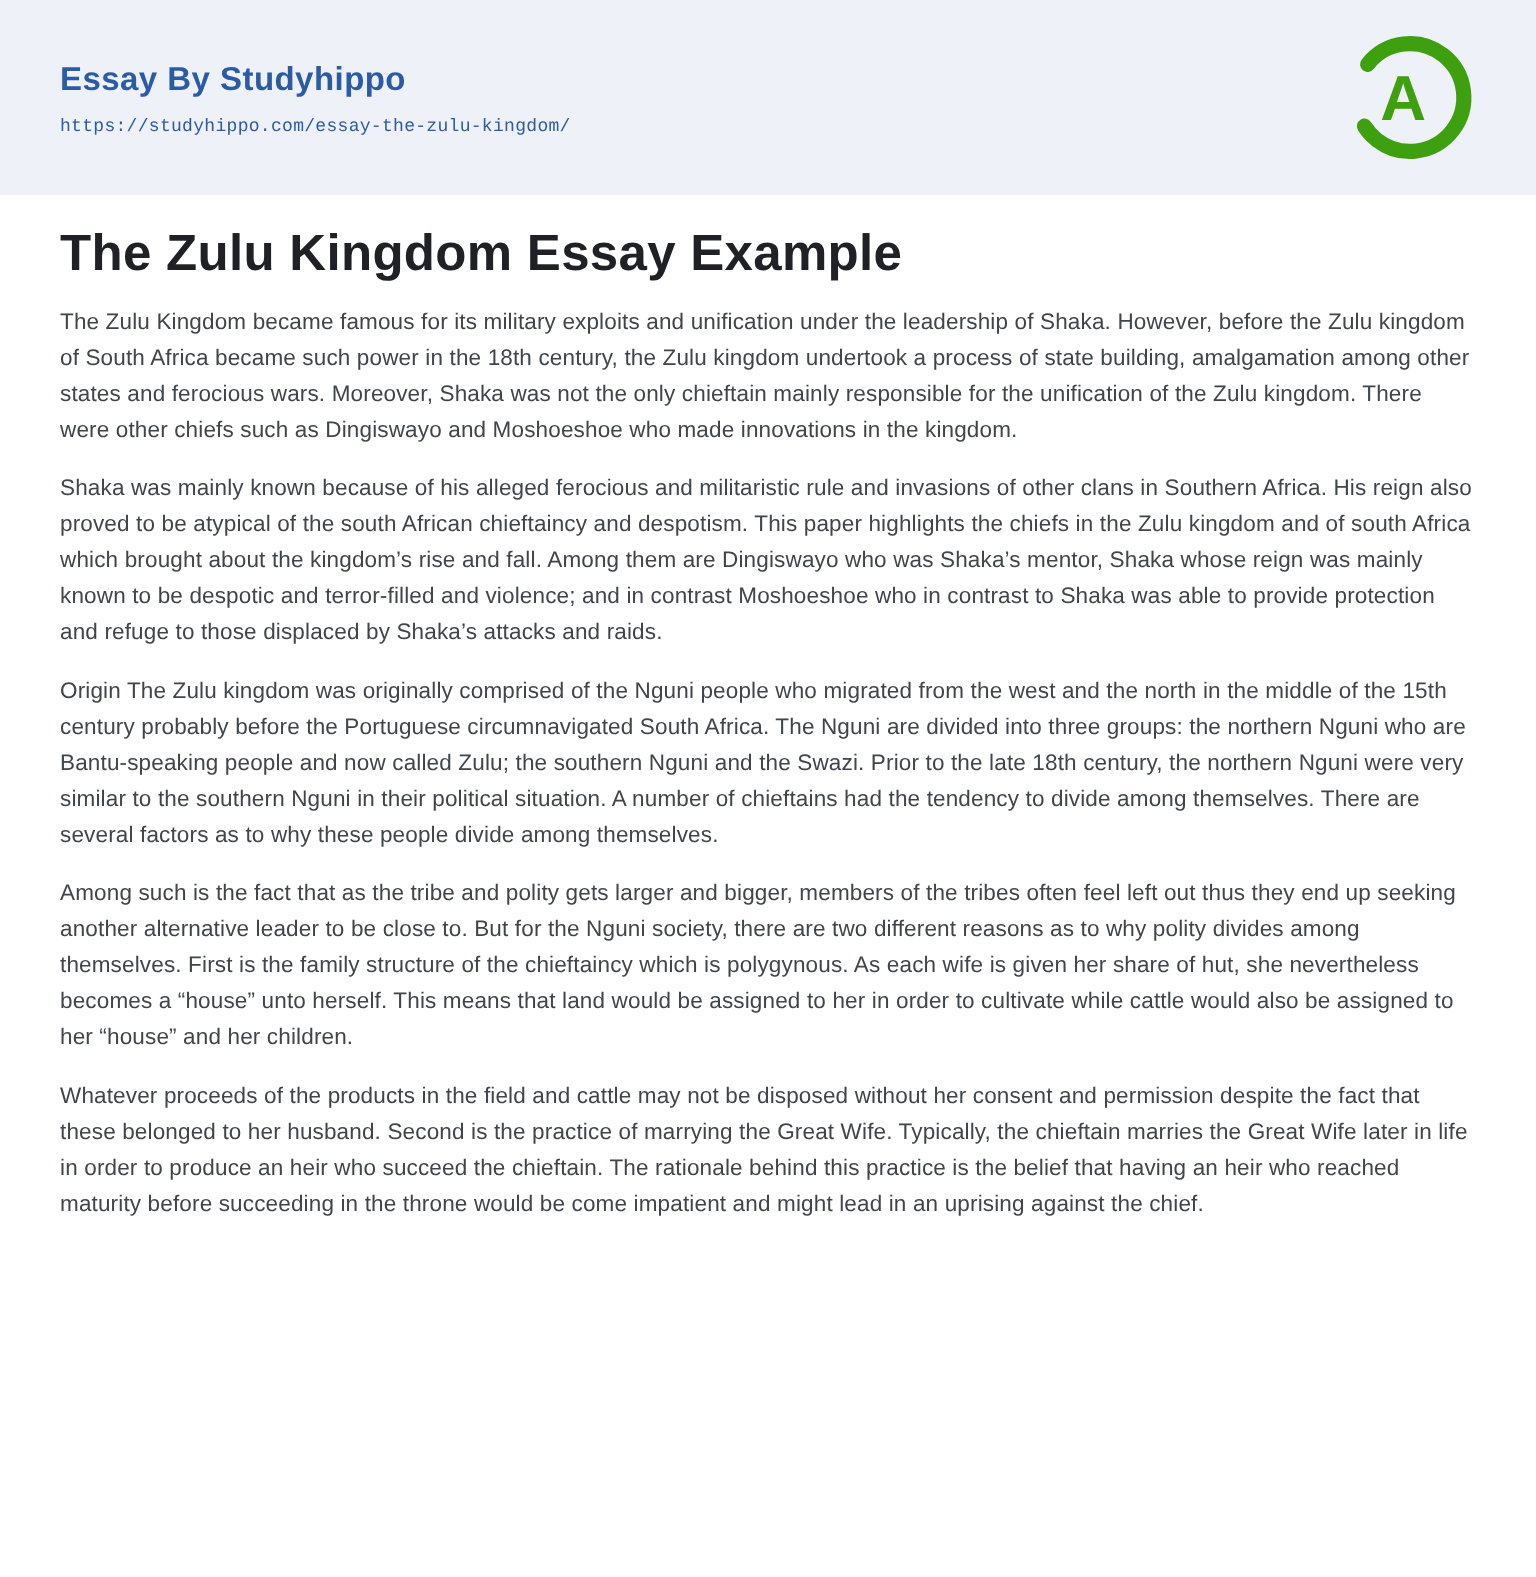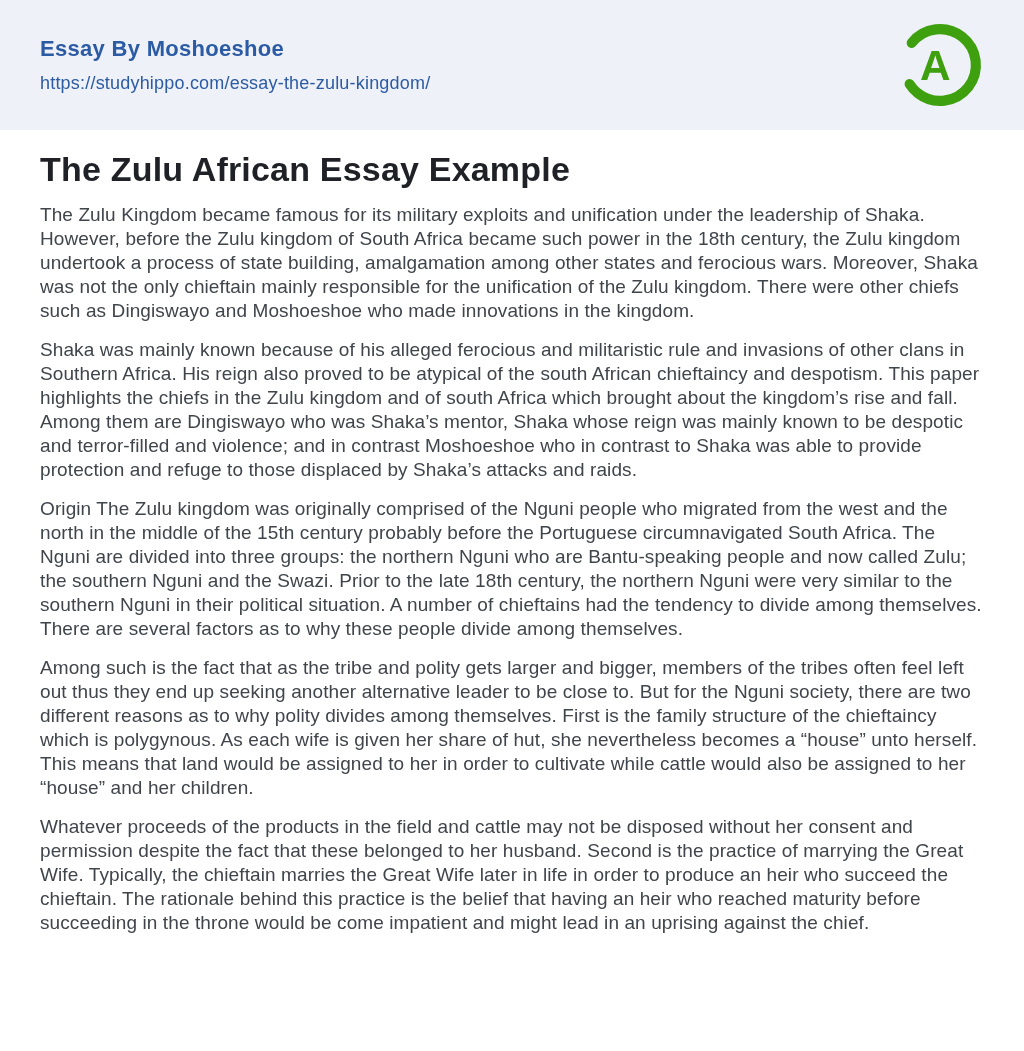--- a/index.html
+++ b/index.html
@@ -30,67 +30,68 @@
     color: #2c5ba6;
     font-size: 22px;
     font-weight: 700;
     letter-spacing: 0.3px;
     text-decoration: none;
     cursor: pointer;
   }
   .page-url {
     margin-top: 11px;
     color: #2c5ba6;
-    font-size: 18px;
+    font-size: 12px;
     font-weight: 400;
     letter-spacing: 0.2px;
     text-decoration: none;
     cursor: pointer;
+    font-family: Liberation Mono, monospace;
   }
   .logo { width: 92px; height: 94px; display: block; cursor: pointer; }
 
   
   .content {
     padding: 20px 40px 0 40px;
   }
   .article-title {
     margin: 0 0 14px 0;
     font-size: 34px;
     font-weight: 800;
     color: #1f2126;
     letter-spacing: 0.2px;
   }
   .article p {
     margin: 0 0 15px 0;
     max-width: 946px;
-    font-size: 19px;
+    font-size: 15px;
     line-height: 24px;
     color: #40454c;
     letter-spacing: 0.1px;
   }
 </style>
 </head>
 <body>
 
 <div class="page">
 
   <div class="header">
     <div class="header-left">
-      <a class="brand">Essay By Moshoeshoe</a>
+      <a class="brand">Essay By Studyhippo</a>
       <a class="page-url">https://studyhippo.com/essay-the-zulu-kingdom/</a>
     </div>
 
     <svg class="logo" viewBox="0 0 100 100" aria-hidden="true">
       <circle cx="50" cy="50" r="39" fill="none" stroke="#3fa00f" stroke-width="11" stroke-linecap="round" stroke-dasharray="197 48.1" transform="rotate(-142 50 50)"></circle>
       <text x="45" y="66" text-anchor="middle" font-family="Liberation Sans, sans-serif" font-size="46" font-weight="700" fill="#3fa00f">A</text>
     </svg>
   </div>
 
   <div class="content">
-    <h1 class="article-title">The Zulu African Essay Example</h1>
+    <h1 class="article-title">The Zulu Kingdom Essay Example</h1>
 
     <div class="article">
       <p>The Zulu Kingdom became famous for its military exploits and unification under the leadership of Shaka. However, before the Zulu kingdom of South Africa became such power in the 18th century, the Zulu kingdom undertook a process of state building, amalgamation among other states and ferocious wars. Moreover, Shaka was not the only chieftain mainly responsible for the unification of the Zulu kingdom. There were other chiefs such as Dingiswayo and Moshoeshoe who made innovations in the kingdom.</p>
       <p>Shaka was mainly known because of his alleged ferocious and militaristic rule and invasions of other clans in Southern Africa. His reign also proved to be atypical of the south African chieftaincy and despotism. This paper highlights the chiefs in the Zulu kingdom and of south Africa which brought about the kingdom’s rise and fall. Among them are Dingiswayo who was Shaka’s mentor, Shaka whose reign was mainly known to be despotic and terror-filled and violence; and in contrast Moshoeshoe who in contrast to Shaka was able to provide protection and refuge to those displaced by Shaka’s attacks and raids.</p>
       <p>Origin The Zulu kingdom was originally comprised of the Nguni people who migrated from the west and the north in the middle of the 15th century probably before the Portuguese circumnavigated South Africa. The Nguni are divided into three groups: the northern Nguni who are Bantu-speaking people and now called Zulu; the southern Nguni and the Swazi. Prior to the late 18th century, the northern Nguni were very similar to the southern Nguni in their political situation. A number of chieftains had the tendency to divide among themselves. There are several factors as to why these people divide among themselves.</p>
       <p>Among such is the fact that as the tribe and polity gets larger and bigger, members of the tribes often feel left out thus they end up seeking another alternative leader to be close to. But for the Nguni society, there are two different reasons as to why polity divides among themselves. First is the family structure of the chieftaincy which is polygynous. As each wife is given her share of hut, she nevertheless becomes a “house” unto herself. This means that land would be assigned to her in order to cultivate while cattle would also be assigned to her “house” and her children.</p>
       <p>Whatever proceeds of the products in the field and cattle may not be disposed without her consent and permission despite the fact that these belonged to her husband. Second is the practice of marrying the Great Wife. Typically, the chieftain marries the Great Wife later in life in order to produce an heir who succeed the chieftain. The rationale behind this practice is the belief that having an heir who reached maturity before succeeding in the throne would be come impatient and might lead in an uprising against the chief.</p>
     </div>
   </div>
 

